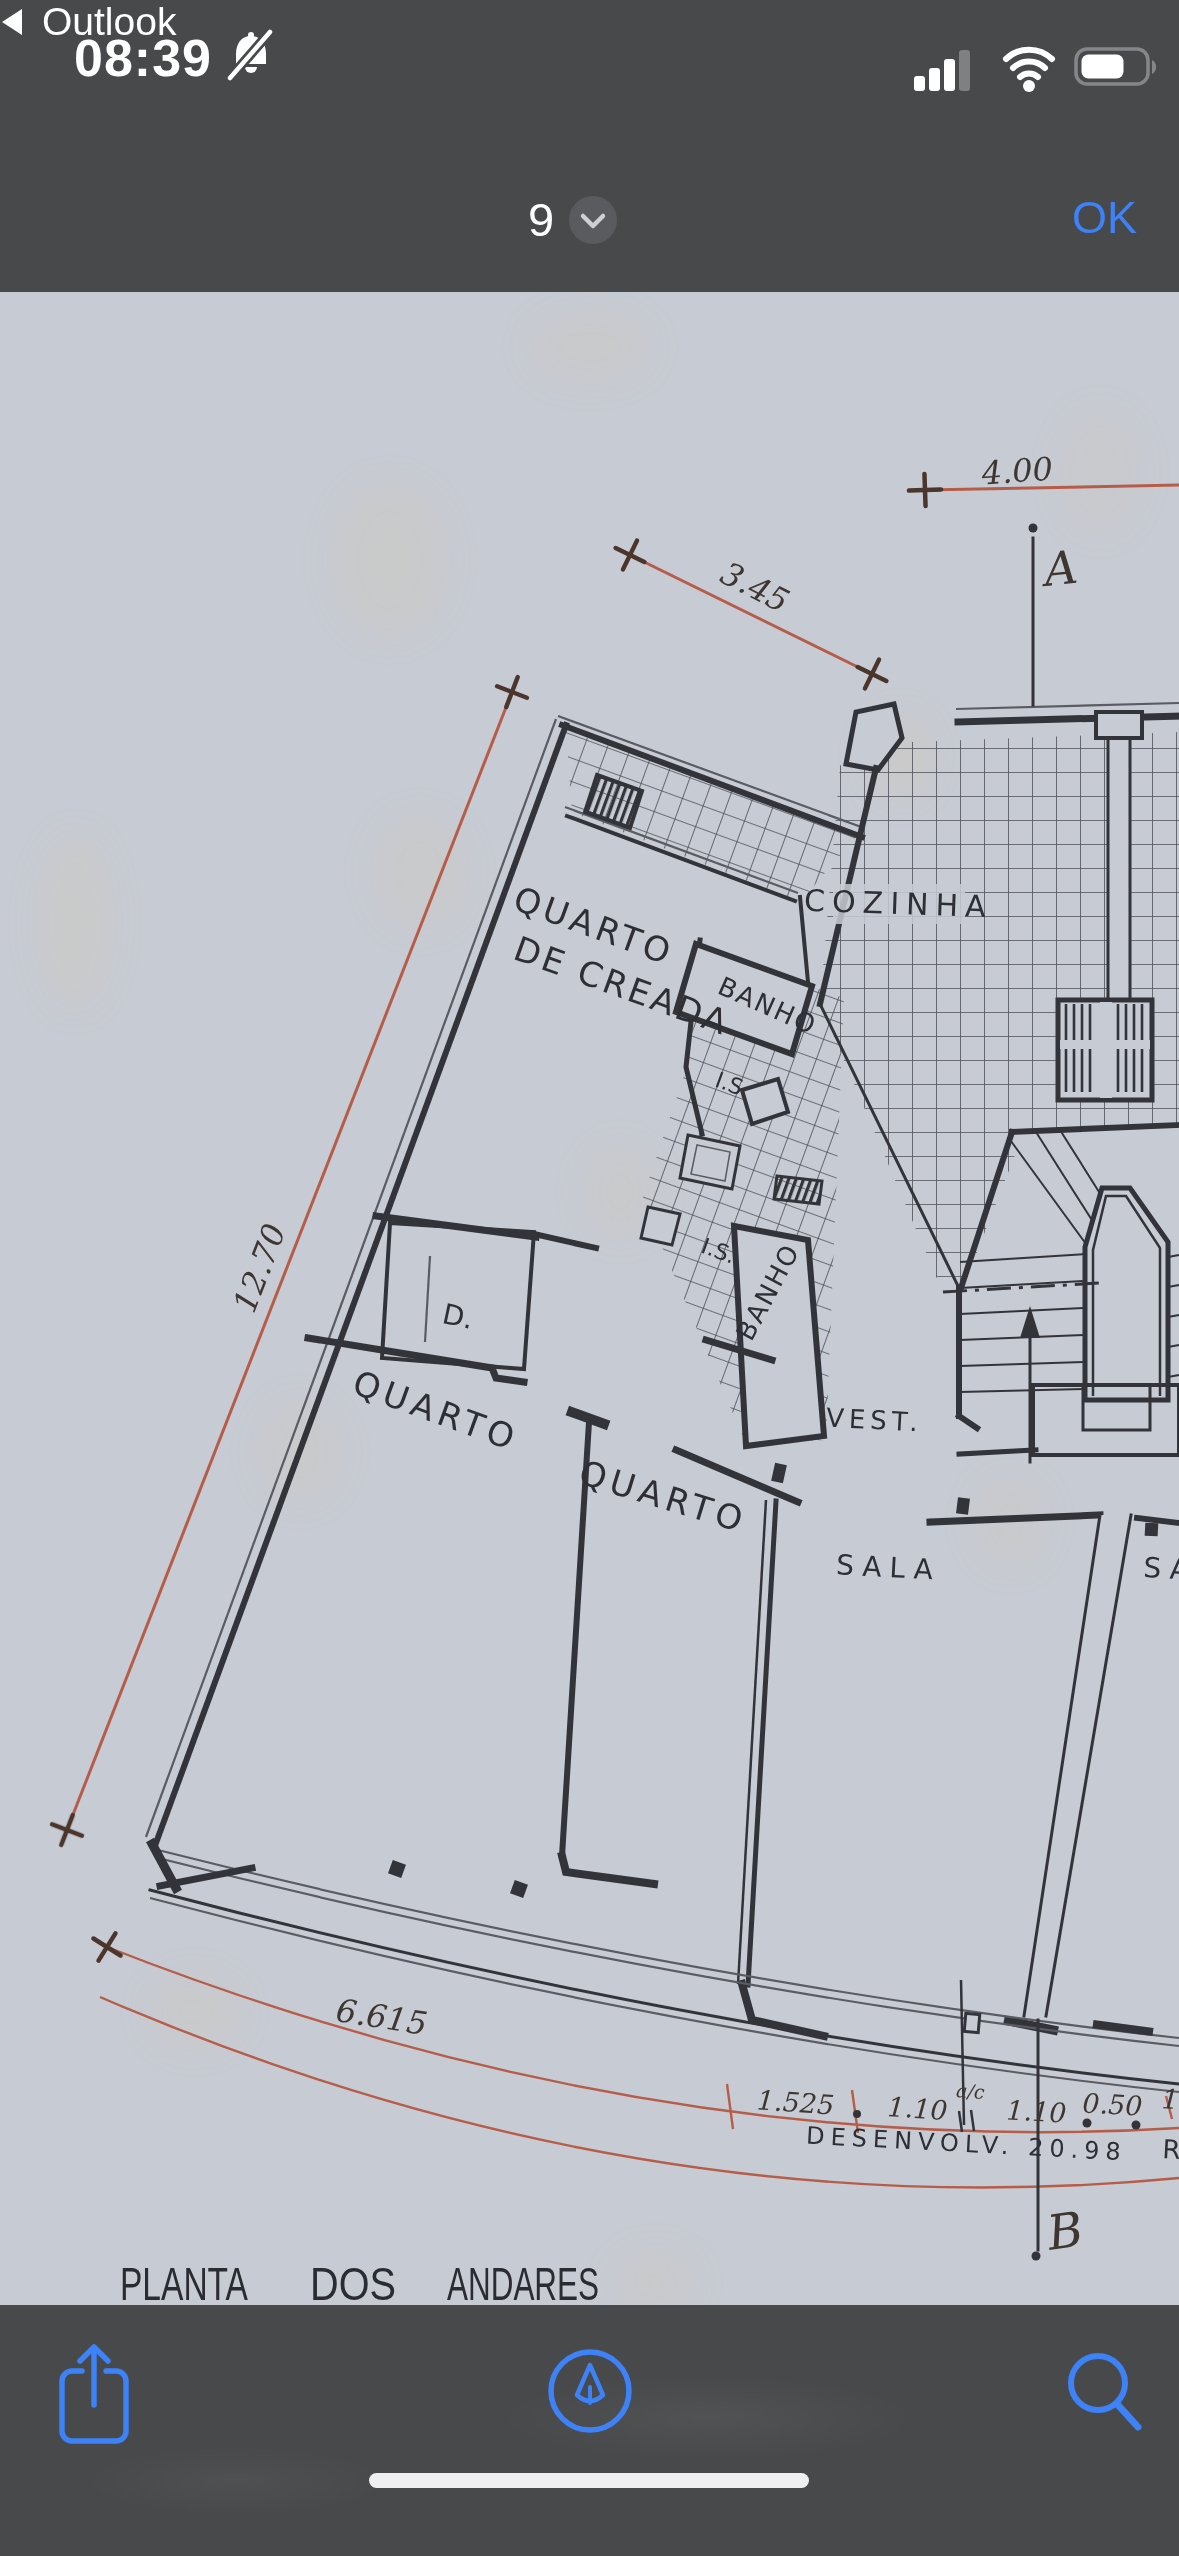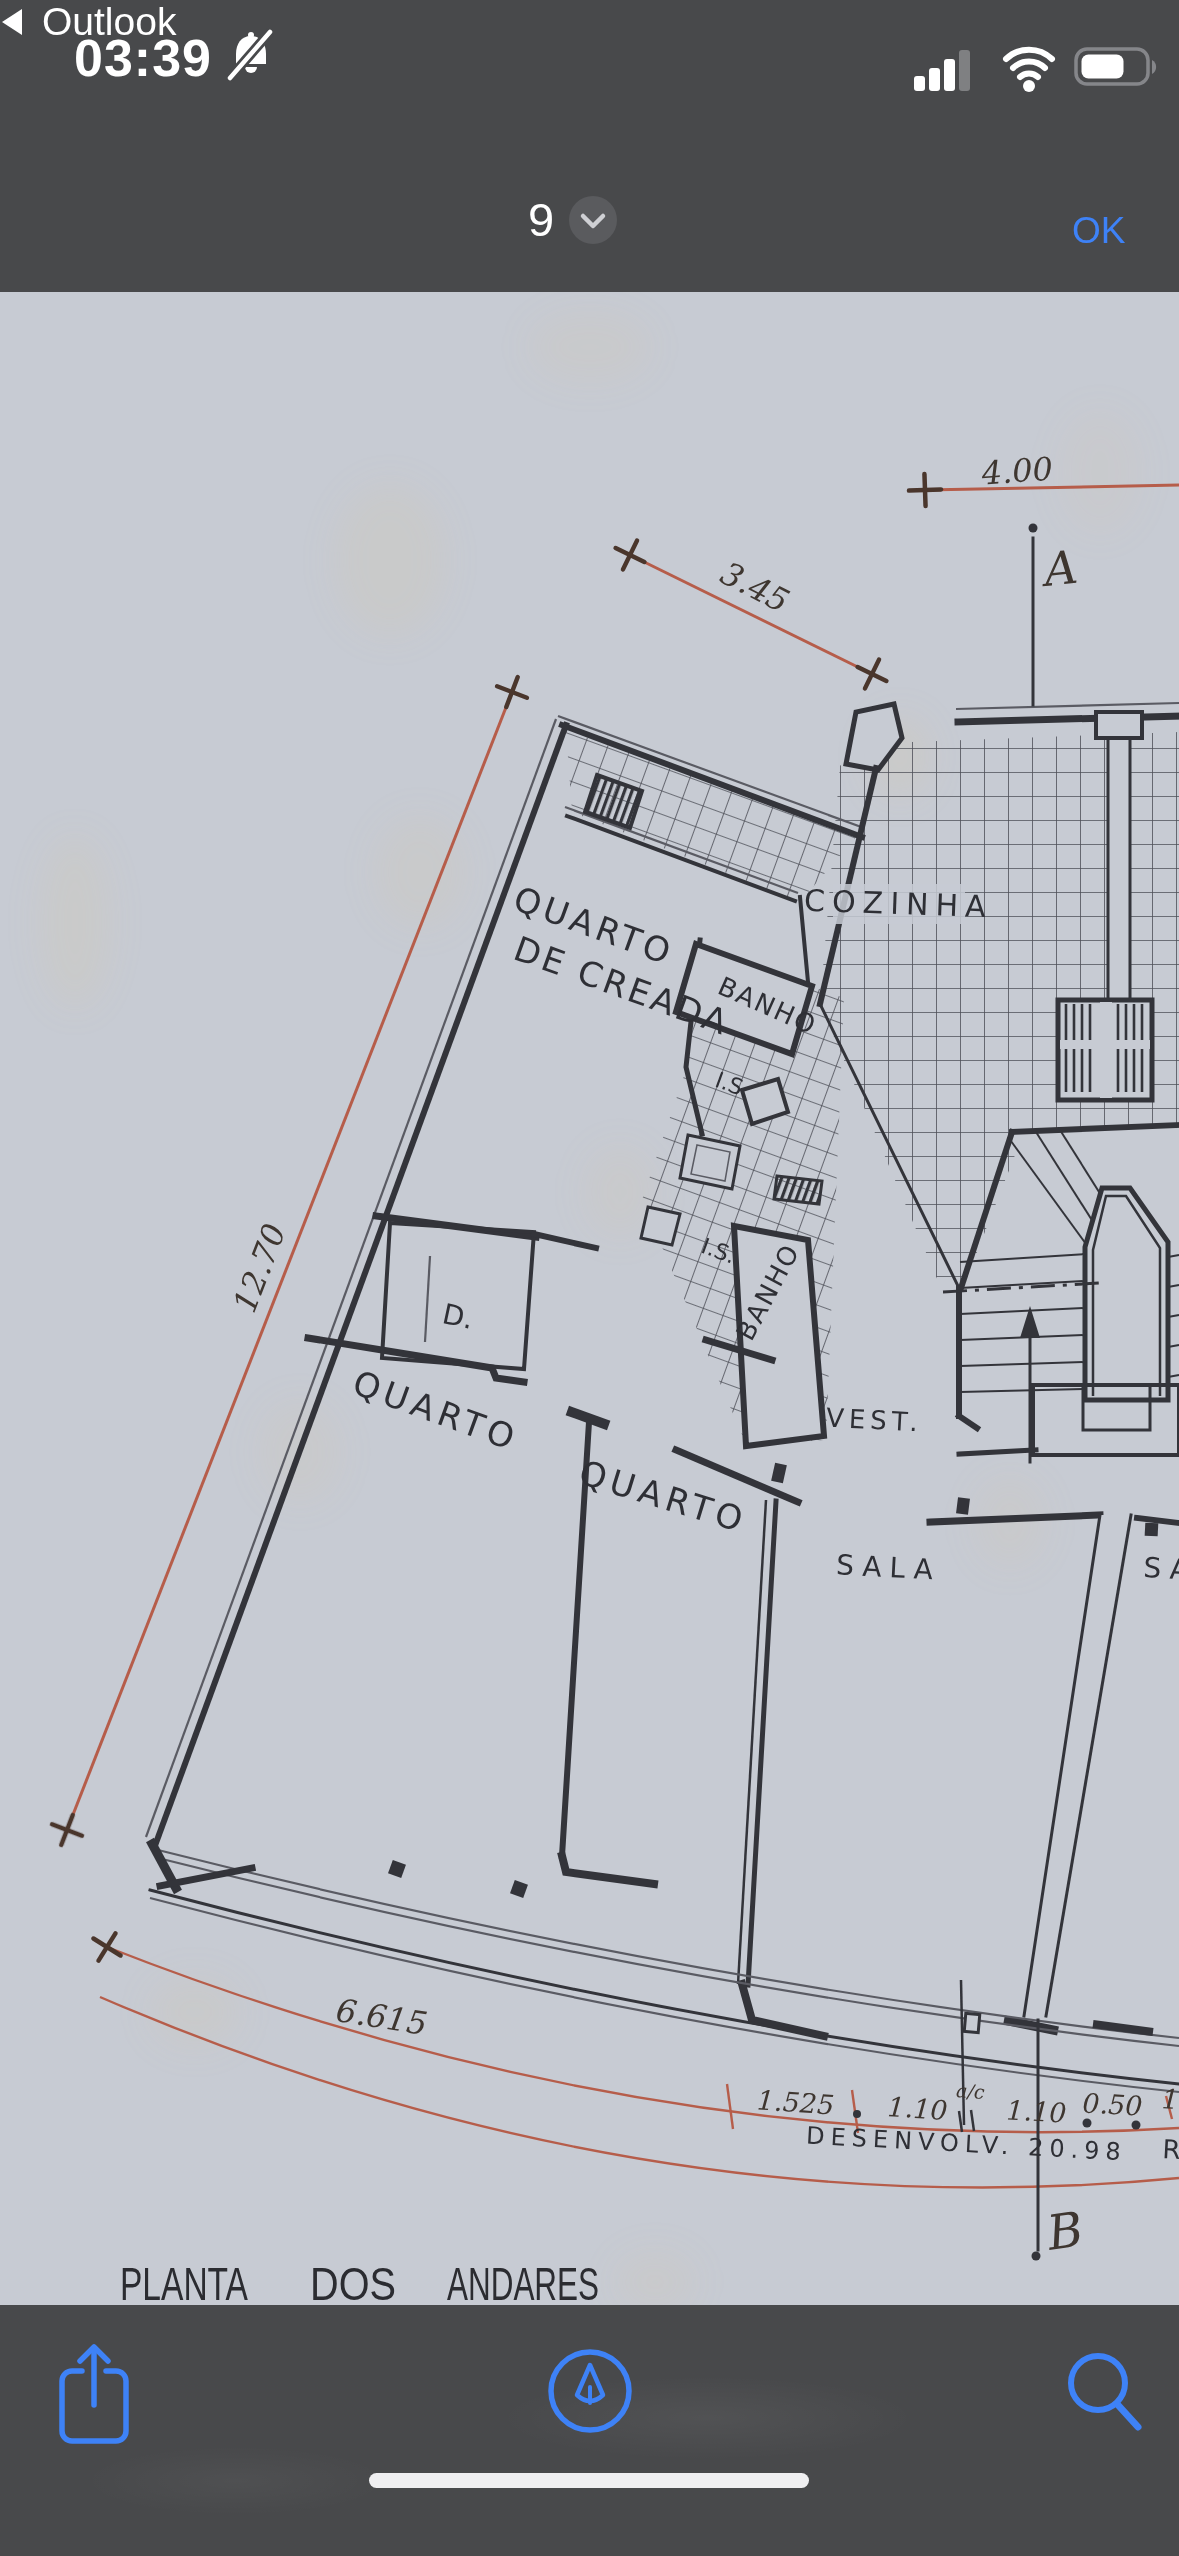--- a/index.html
+++ b/index.html
@@ -10,21 +10,21 @@
   #toolbar{top:2305px;height:251px;z-index:5;
     background-image:radial-gradient(ellipse 300px 60px at 60% 45%, rgba(255,255,255,0.05), rgba(255,255,255,0) 70%),
                      radial-gradient(ellipse 220px 50px at 20% 70%, rgba(255,255,255,0.04), rgba(255,255,255,0) 70%);
     background-color:#48494B;}
   .abs{position:absolute;}
   #time{left:74px;top:28px;font-size:52px;font-weight:600;color:#fff;letter-spacing:1px;}
   #backrow{left:28px;top:94px;display:flex;align-items:center;gap:20px;color:#fff;}
   #backlabel{font-size:39px;color:#fff;}
   #pagepill{left:528px;top:192px;display:flex;align-items:center;gap:14px;}
   #pagenum{font-size:47px;color:#fff;}
-  #oklabel{left:1072px;top:210px;font-size:37px;color:#3E82F7;}
+  #oklabel{left:1072px;top:192px;font-size:45px;color:#3E82F7;}
   #planwrap{position:absolute;left:0;top:292px;width:1179px;height:2013px;}
   #homebar{left:369px;top:168px;width:440px;height:15px;border-radius:8px;background:#EFEFF1;}
   svg{display:block;}
   .k8{stroke:#33343A;stroke-width:8;fill:none;stroke-linecap:square}
   .k7{stroke:#33343A;stroke-width:7;fill:none;stroke-linecap:square}
   .k6{stroke:#33343A;stroke-width:6;fill:none;stroke-linecap:square}
   .k5{stroke:#33343A;stroke-width:5;fill:none;stroke-linecap:square}
   .k4{stroke:#33343A;stroke-width:4;fill:none;stroke-linecap:square}
   .k3{stroke:#33343A;stroke-width:3;fill:none;stroke-linecap:square}
   .k2{stroke:#33343A;stroke-width:2.5;fill:none}
@@ -35,21 +35,21 @@
   .pp{fill:#C7CBD3}
   text.lbl{fill:#2E2F35;font-family:"DejaVu Sans",sans-serif}
   text.dm{fill:#3E3630;font-family:"DejaVu Serif",serif;font-style:italic}
 </style>
 </head>
 <body>
 
 <div id="screen">
 
   <div id="statusbar" class="bar">
-    <span id="time" class="abs">03:39</span>
+    <span id="time" class="abs">08:39</span>
 
     <svg class="abs" style="left:222px;top:26px" width="58" height="58" viewBox="0 0 58 58">
       <path d="M29,10 C19,10 14,18 14,28 L14,38 L44,38 L44,28 C44,18 39,10 29,10 Z" fill="#fff"></path>
       <path d="M23,41 A6,6 0 0 0 35,41 Z" fill="#fff"></path>
       <rect x="26" y="6" width="6" height="6" rx="3" fill="#fff"></rect>
       <line x1="8" y1="52" x2="48" y2="6" stroke="#48494B" stroke-width="10"></line>
       <line x1="8" y1="52" x2="48" y2="6" stroke="#fff" stroke-width="4.5" stroke-linecap="round"></line>
     </svg>
 
     <div id="backrow">

